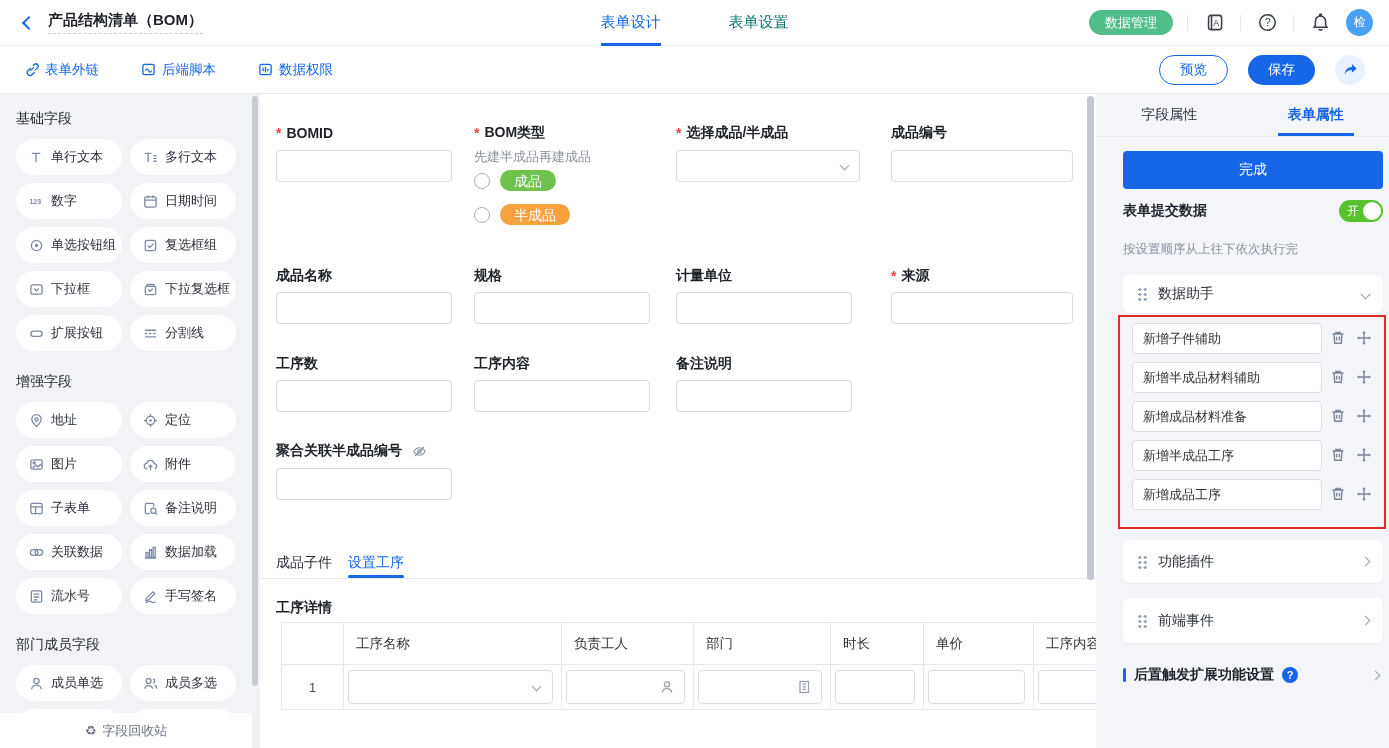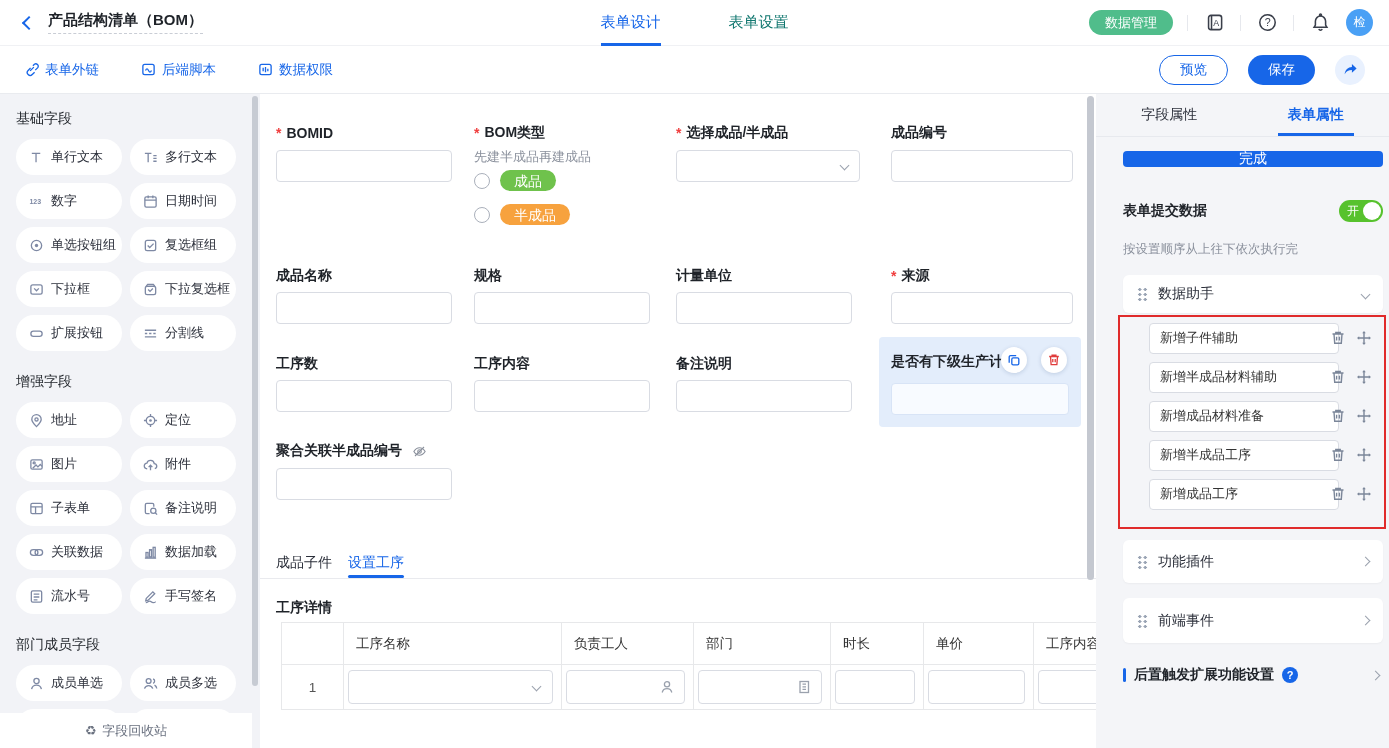--- a/index.html
+++ b/index.html
@@ -78,34 +78,34 @@
   .cellbox { position:relative; height:34px; background:#fff; border:1px solid #d9dce3; border-radius:4px; margin-right:8px; flex:1; }
   .cellbox svg { position:absolute; right:9px; top:8px; width:16px; height:16px; stroke:#9aa1ad; fill:none; stroke-width:1.3; }
   .cv-thumb { position:absolute; top:2px; right:2px; width:7px; border-radius:4px; background:#c4c8d0; z-index:6; }
 
   
   .panel { position:relative; width:293px; background:#f4f5f8; }
   .ptabs { position:absolute; top:0; left:0; right:0; height:43px; display:flex; border-bottom:1px solid #e7e9ee; }
   .ptab { flex:1; display:flex; align-items:center; justify-content:center; font-size:14px; color:#2b2f3a; cursor:pointer; position:relative; }
   .ptab.on { color:#1766e8; font-weight:bold; }
   .ptab.on::after { content:""; position:absolute; bottom:0; left:50%; transform:translateX(-50%); width:76px; height:3px; background:#1766e8; }
-  .btn-done { position:absolute; left:27px; top:57px; width:260px; height:16px; background:#1766e8; color:#fff; font-size:14px; border-radius:4px; display:flex; align-items:center; justify-content:center; cursor:pointer; }
+  .btn-done { position:absolute; left:27px; top:57px; width:260px; height:38px; background:#1766e8; color:#fff; font-size:14px; border-radius:4px; display:flex; align-items:center; justify-content:center; cursor:pointer; }
   .submit-row { position:absolute; left:27px; top:106px; width:260px; display:flex; align-items:center; }
   .submit-row .lab { font-size:14px; font-weight:bold; }
   .toggle { margin-left:auto; position:relative; width:44px; height:22px; border-radius:11px; background:#57c22d; cursor:pointer; }
   .toggle .t { position:absolute; left:8px; top:4px; color:#fff; font-size:12px; line-height:14px; }
   .toggle .knob { position:absolute; right:2px; top:2px; width:18px; height:18px; border-radius:50%; background:#fff; }
   .phint { position:absolute; left:27px; top:147px; font-size:12.5px; color:#8a909c; }
   .card { position:absolute; left:27px; width:260px; background:#fff; border-radius:6px; box-shadow:0 1px 2px rgba(0,0,0,.04); display:flex; align-items:center; padding:0 14px; cursor:pointer; }
   .card .clab { font-size:14px; color:#2b2f3a; margin-left:10px; }
   .dots { width:11px; height:14px; background-image:radial-gradient(circle,#9aa4b4 1.5px,transparent 1.7px); background-size:5.5px 5px; flex:none; }
   .card .chev { position:static; margin-left:auto; }
   .chev.r { transform:rotate(-45deg); }
   .redbox { position:absolute; left:22px; top:221px; width:268px; height:214px; border:2px solid #e02b2b; z-index:5; }
-  .aitem { position:absolute; left:29px; width:190px; height:31px; background:#fff; border:1px solid #d9dce3; border-radius:4px; line-height:29px; padding-left:10px; font-size:13px; color:#333;font-family:Liberation Mono, monospace; }
+  .aitem { position:absolute; left:12px; width:190px; height:31px; background:#fff; border:1px solid #d9dce3; border-radius:4px; line-height:29px; padding-left:10px; font-size:13px; color:#333; }
   .aicon { position:absolute; width:16px; height:16px; cursor:pointer; }
   .aicon svg { width:16px; height:16px; stroke:#7b8699; fill:none; stroke-width:1.4; }
   .post-row { position:absolute; left:27px; top:572px; width:256px; display:flex; align-items:center; gap:8px; }
   .blue-bar { width:3px; height:14px; background:#1766e8; border-radius:2px; }
   .post-row .lab { font-size:14px; font-weight:bold; }
   .qmark { width:16px; height:16px; border-radius:50%; background:#1766e8; color:#fff; font-size:11px; font-weight:bold; display:flex; align-items:center; justify-content:center; }
   .post-row .chev { position:static; margin-left:auto; }
 </style>
 </head>
 <body>
@@ -449,37 +449,20 @@
         </div>
       <div class="finput" style="left:214px;top:286px;width:176px"></div>
 
       <div class="fld" style="left:416px;top:261px">
           <div class="flabel">
             <span>备注说明</span>
           </div>
         </div>
       <div class="finput" style="left:416px;top:286px;width:176px"></div>
 
-      <div class="sel-block" style="left:619px;top:243px;width:202px;height:90px">
-        <div class="flabel">
-            <span>是否有下级生产计</span>
-          </div>
-        <div class="badge" style="left:122px;top:10px">
-          <svg viewBox="0 0 16 16" stroke="#1766e8">
-              <rect x="5.5" y="5.5" width="8" height="8" rx="1.5"></rect>
-              <path d="M10.5 3H4.2A1.7 1.7 0 0 0 2.5 4.7V11"></path>
-            </svg>
-        </div>
-        <div class="badge" style="left:162px;top:10px">
-          <svg viewBox="0 0 16 16" stroke="#e03c3c">
-              <path d="M2.5 4h11M5.8 4V2.5h4.4V4M4 4l.7 9.2h6.6L12 4M6.6 6.8v3.8M9.4 6.8v3.8"></path>
-            </svg>
-        </div>
-        <div class="sel-input" style="left:12px;top:46px;width:178px;height:32px"></div>
-      </div>
 
       <div class="fld" style="left:16px;top:348px">
         <div class="flabel">
           <span>聚合关联半成品编号</span>
           <span class="eye"><svg viewBox="0 0 16 16">
                 <path d="M2 8s2.5-4 6-4 6 4 6 4-2.5 4-6 4-6-4-6-4z"></path>
                 <circle cx="8" cy="8" r="1.9"></circle>
                 <path d="M3.2 12.8L12.8 3.2"></path>
               </svg></span>
         </div>

